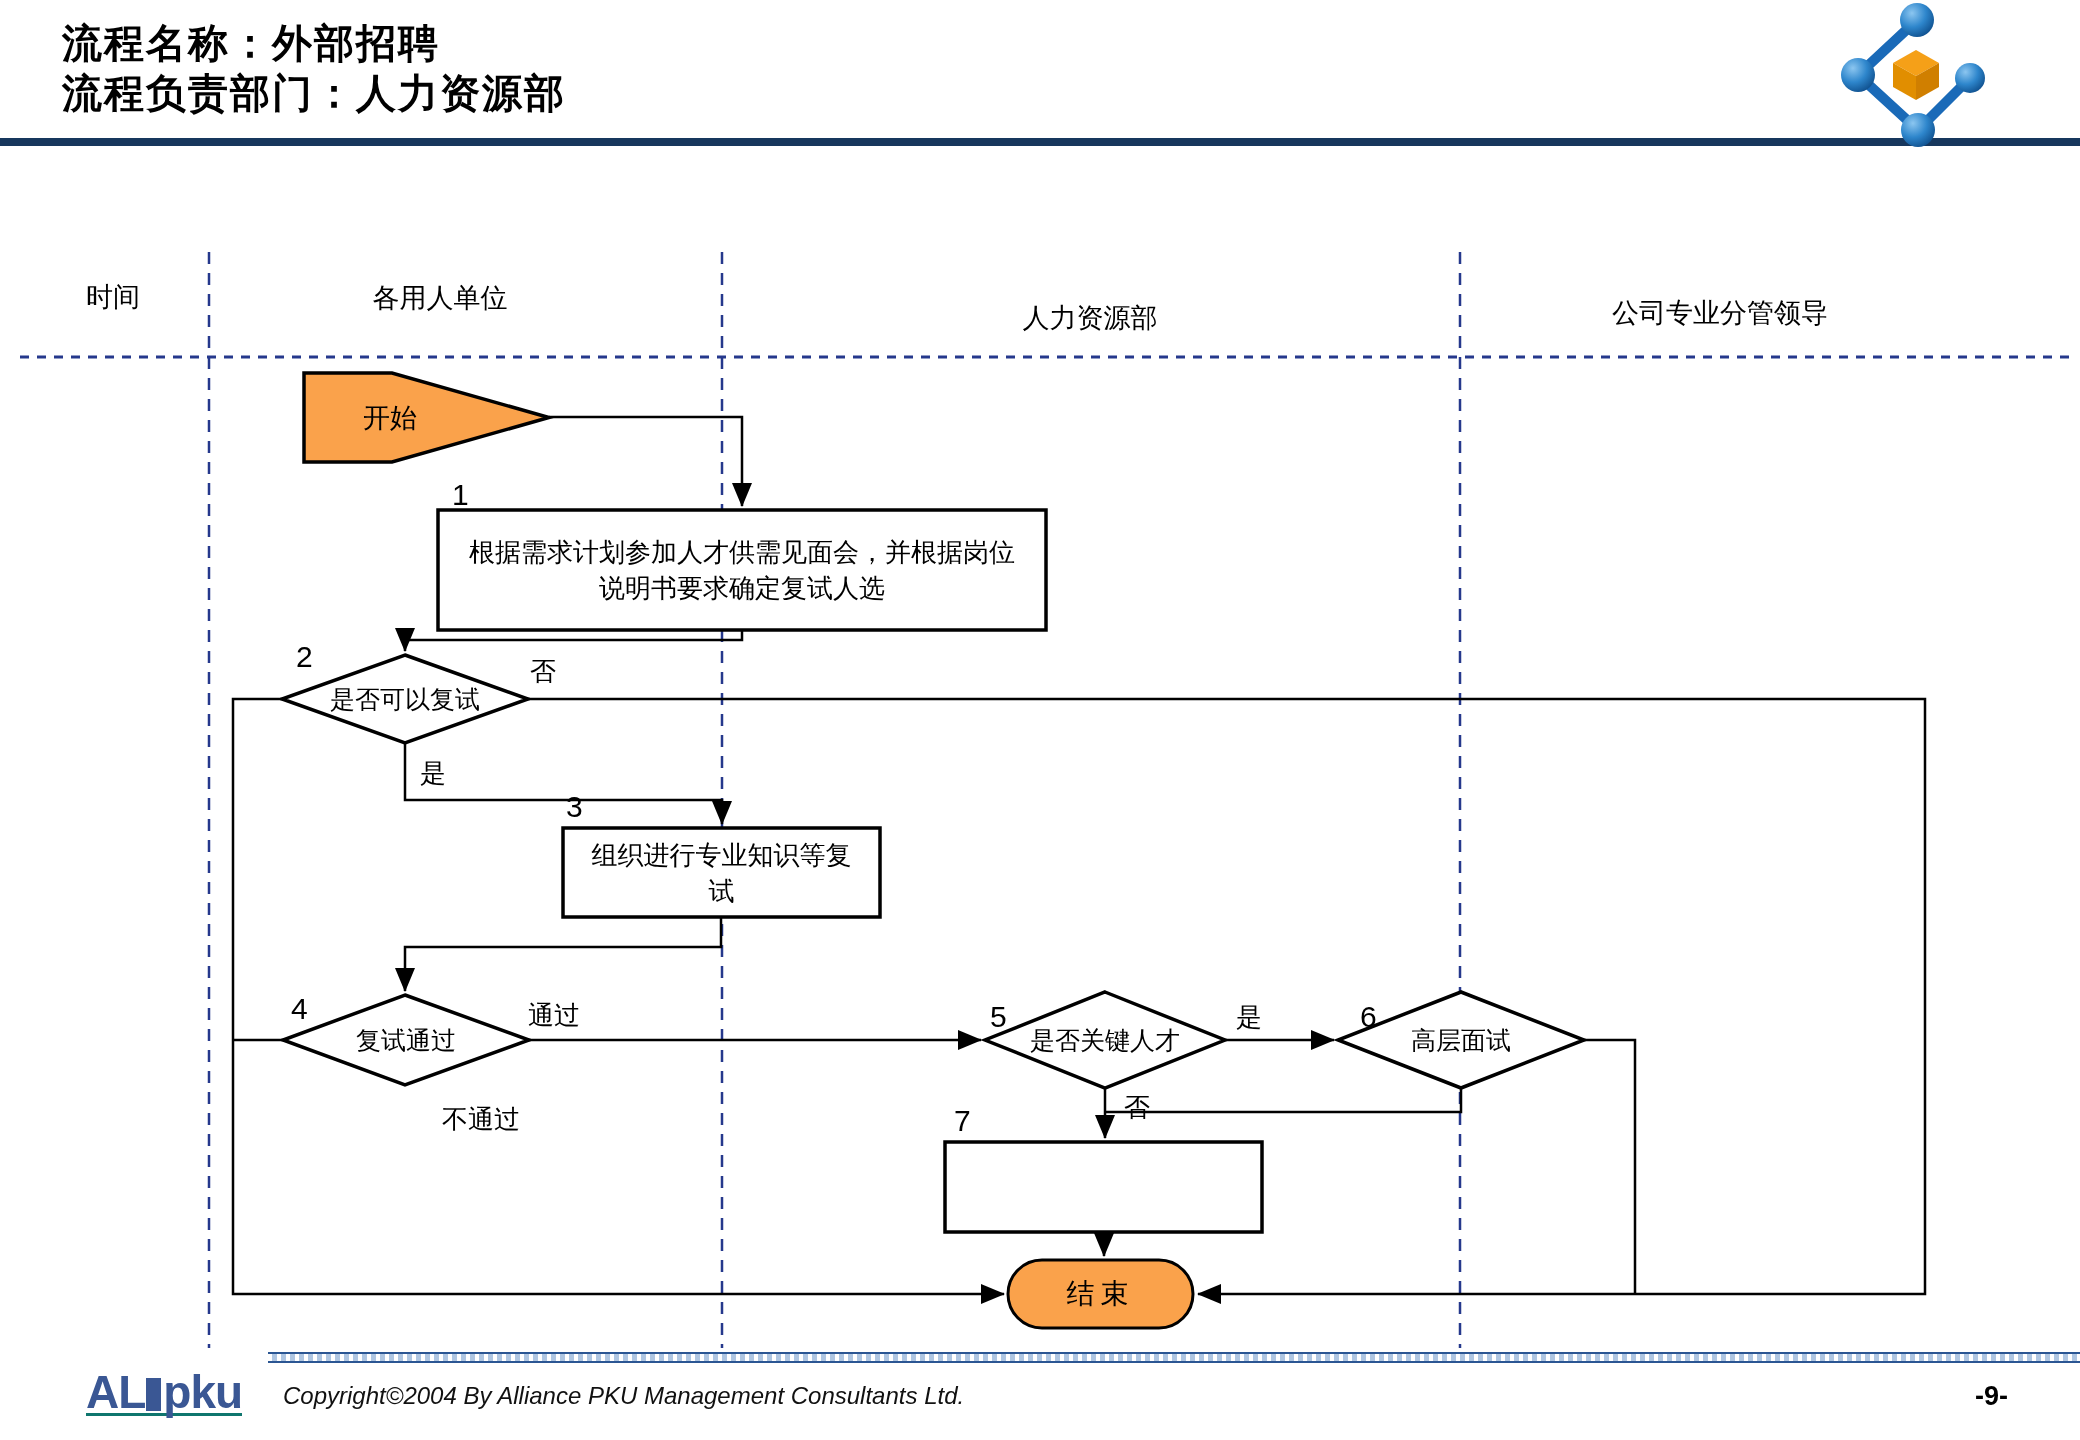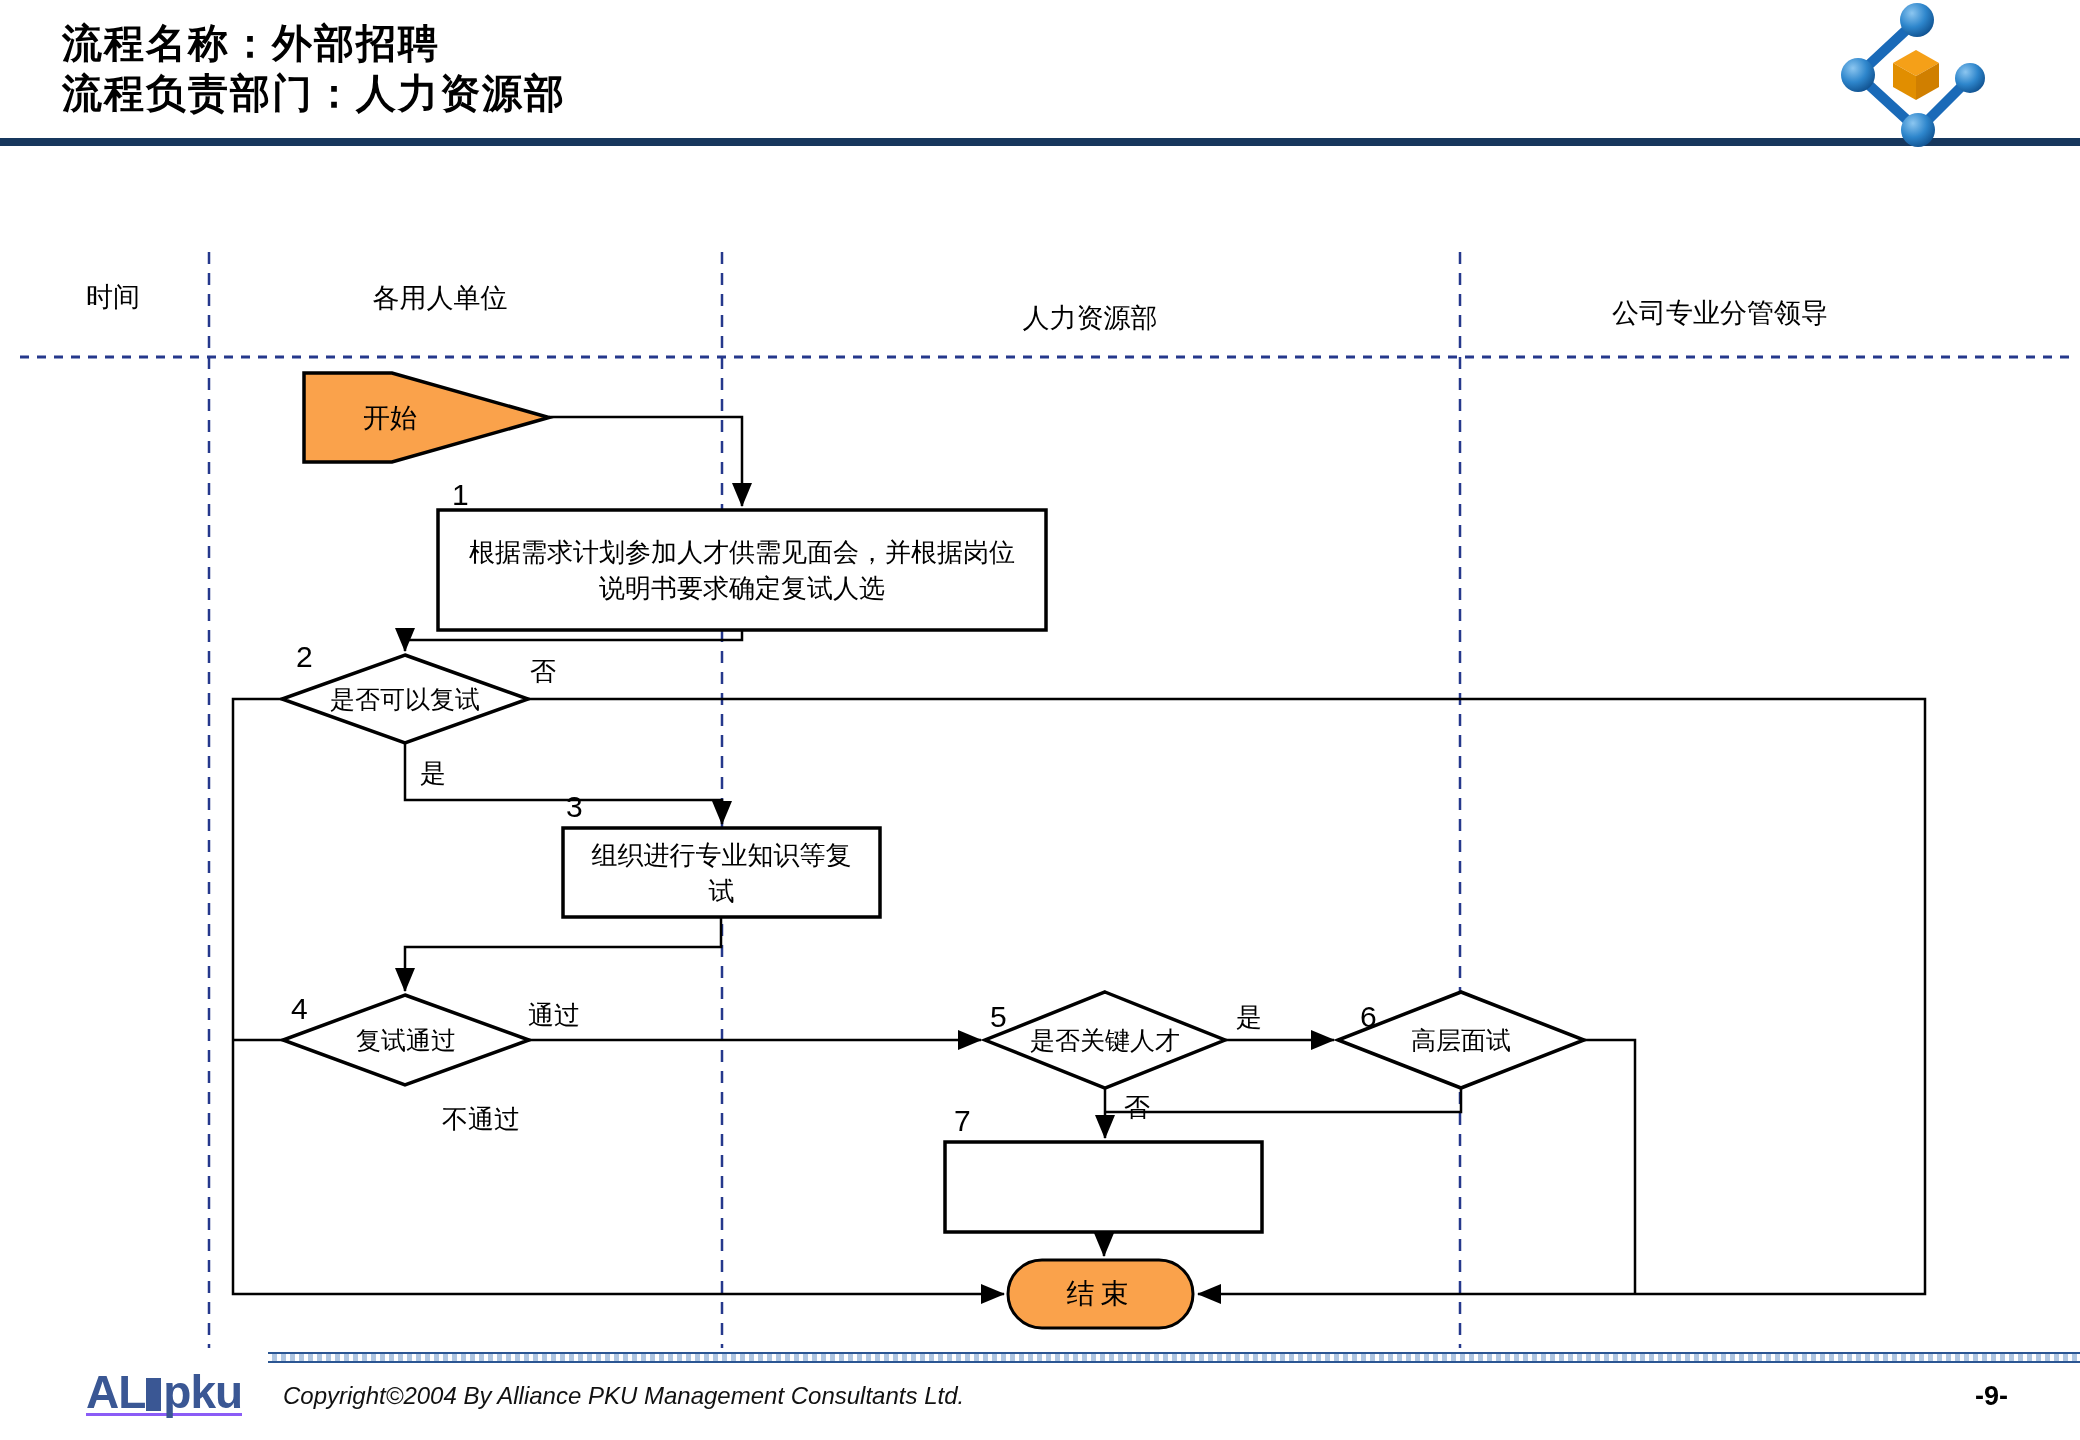--- a/index.html
+++ b/index.html
@@ -45,21 +45,21 @@
   #e-yes2{left:420px;top:756px;}
   #e-pass4{left:528px;top:998px;}
   #e-fail4{left:402px;top:1102px;margin-left:40px;}
   #e-yes5{left:1236px;top:1000px;}
   #e-no5{left:1124px;top:1090px;}
   
   #footer-sep{position:absolute;left:268px;top:1352px;width:1812px;height:7px;
       background:#AFC6E2;border-top:2px solid #2B5693;border-bottom:2px solid #2B5693;
       background-image:repeating-linear-gradient(90deg,#ffffff 0 4px,#AFC6E2 4px 9px);}
   #footer-logo{position:absolute;left:86px;top:1372px;font-weight:bold;font-size:46px;
-      color:#3A5794;border-bottom:3px solid #8b5cf6;padding-bottom:1px;line-height:40px;letter-spacing:-1px;}
+      color:#3A5794;border-bottom:3px solid #0f766e;padding-bottom:1px;line-height:40px;letter-spacing:-1px;}
   #footer-logo .blk{display:inline-block;width:15px;height:33px;background:#3A5794;margin:0 2px 0 1px;vertical-align:-3px;}
   #footer-copy{position:absolute;left:283px;top:1382px;font-style:italic;font-size:24px;color:#111;}
   #footer-page{position:absolute;left:1975px;top:1381px;font-weight:bold;font-size:27px;color:#000;}
 </style>
 </head>
 <body>
 
 <div id="page">
 
   <div id="title1" class="title-line">流程名称：外部招聘</div>

